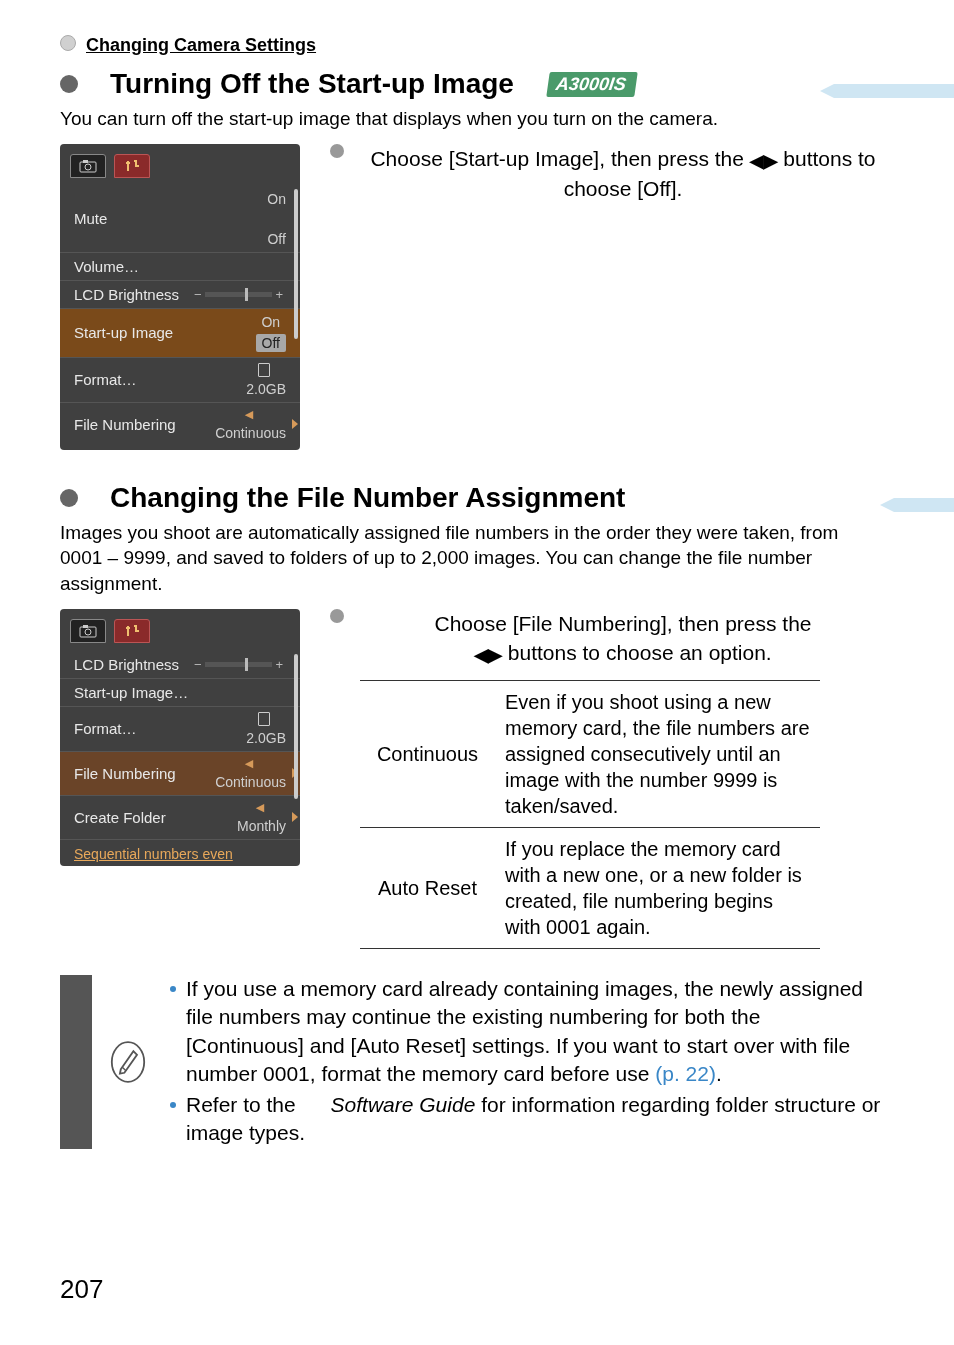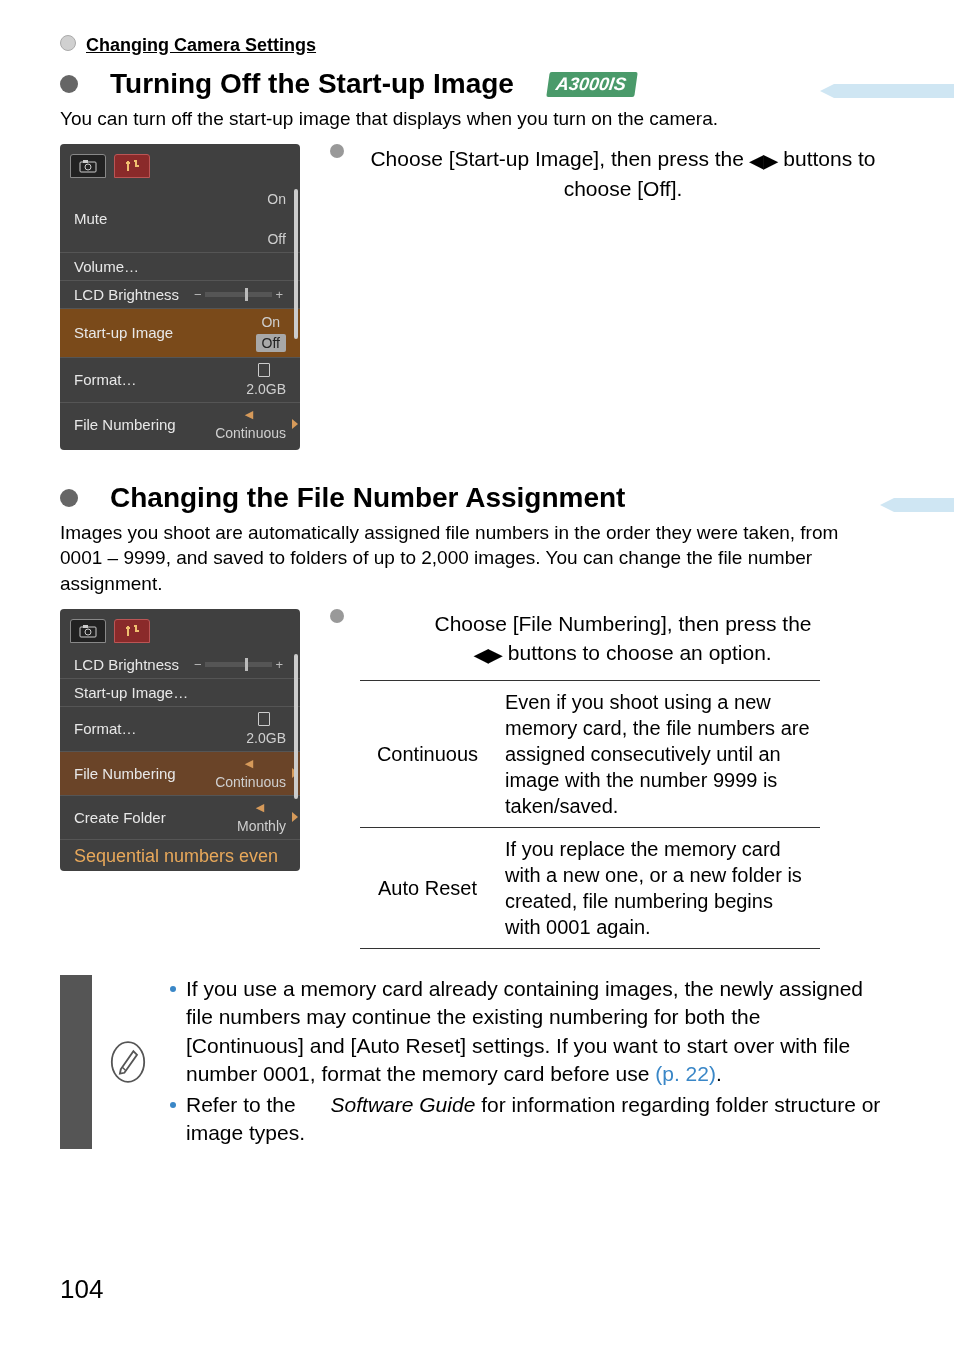--- a/index.html
+++ b/index.html
@@ -91,21 +91,21 @@
     .pill { background: #5a5a5a; padding: 1px 6px; border-radius: 2px; }
     .pill.sel { background: #a8a8a8; color: #222; }
     .hl-arrow-r {
       position: absolute; right: 2px; top: 50%;
       transform: translateY(-50%);
       width: 0; height: 0; border-style: solid;
       border-width: 5px 0 5px 6px;
       border-color: transparent transparent transparent #d69a5a;
     }
     .hl-arrow-l { color: #d69a5a; font-size: 11px; margin-right: 3px; }
-    .lcd-footer { padding: 6px 14px 0 14px; color: #e8a85a; font-size: 18px; }
+    .lcd-footer { padding: 6px 14px 0 14px; color: #e8a85a; font-size: 14px; text-decoration: underline; }
     .scrollbar {
       position: absolute; right: 2px; top: 40px;
       width: 4px; height: 140px; background: #ccc; border-radius: 2px;
     }
     .right-col { flex: 1; }
     .step-bullet {
       display: inline-block; width: 14px; height: 14px;
       border-radius: 50%; background: #999; margin-right: 8px;
       vertical-align: -1px; flex-shrink: 0;
     }
@@ -369,13 +369,13 @@
     </div>
     <div class="bitem">
       <span class="bdot"></span>
       <span>
         <span>Refer to the </span><span class="italic">Software Guide</span><span> for information regarding folder structure or image types.</span>
       </span>
     </div>
   </div>
 </div>
 
-<div class="pagenum">104</div>
+<div class="pagenum">207</div>
 
 </body></html>

